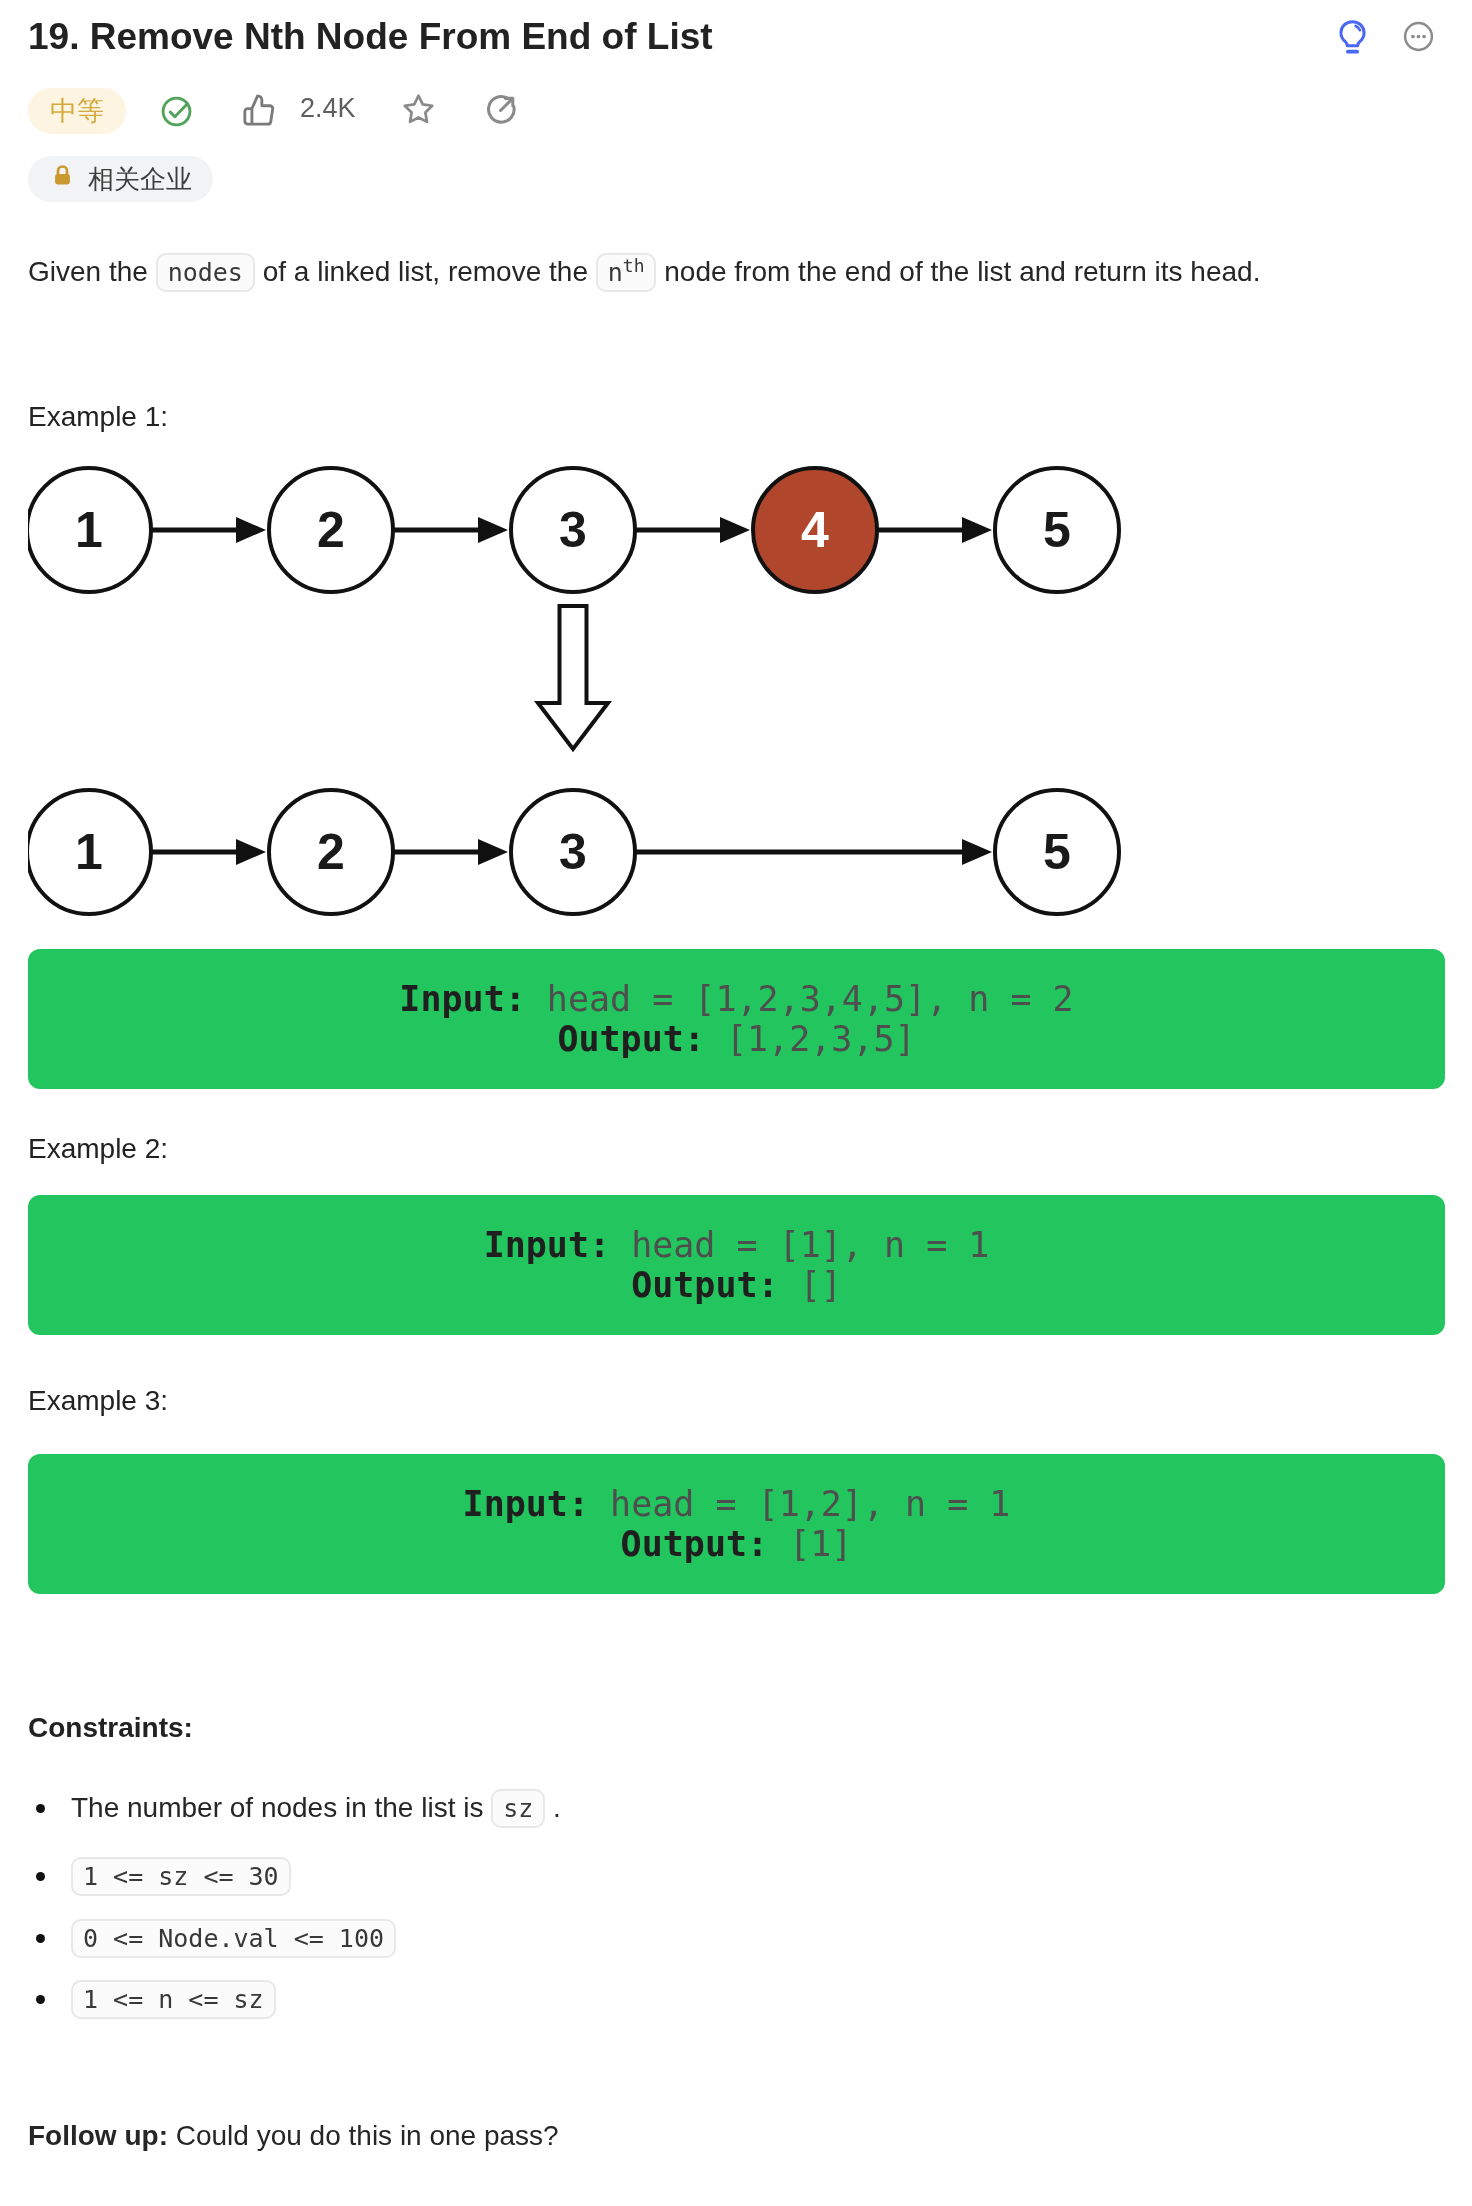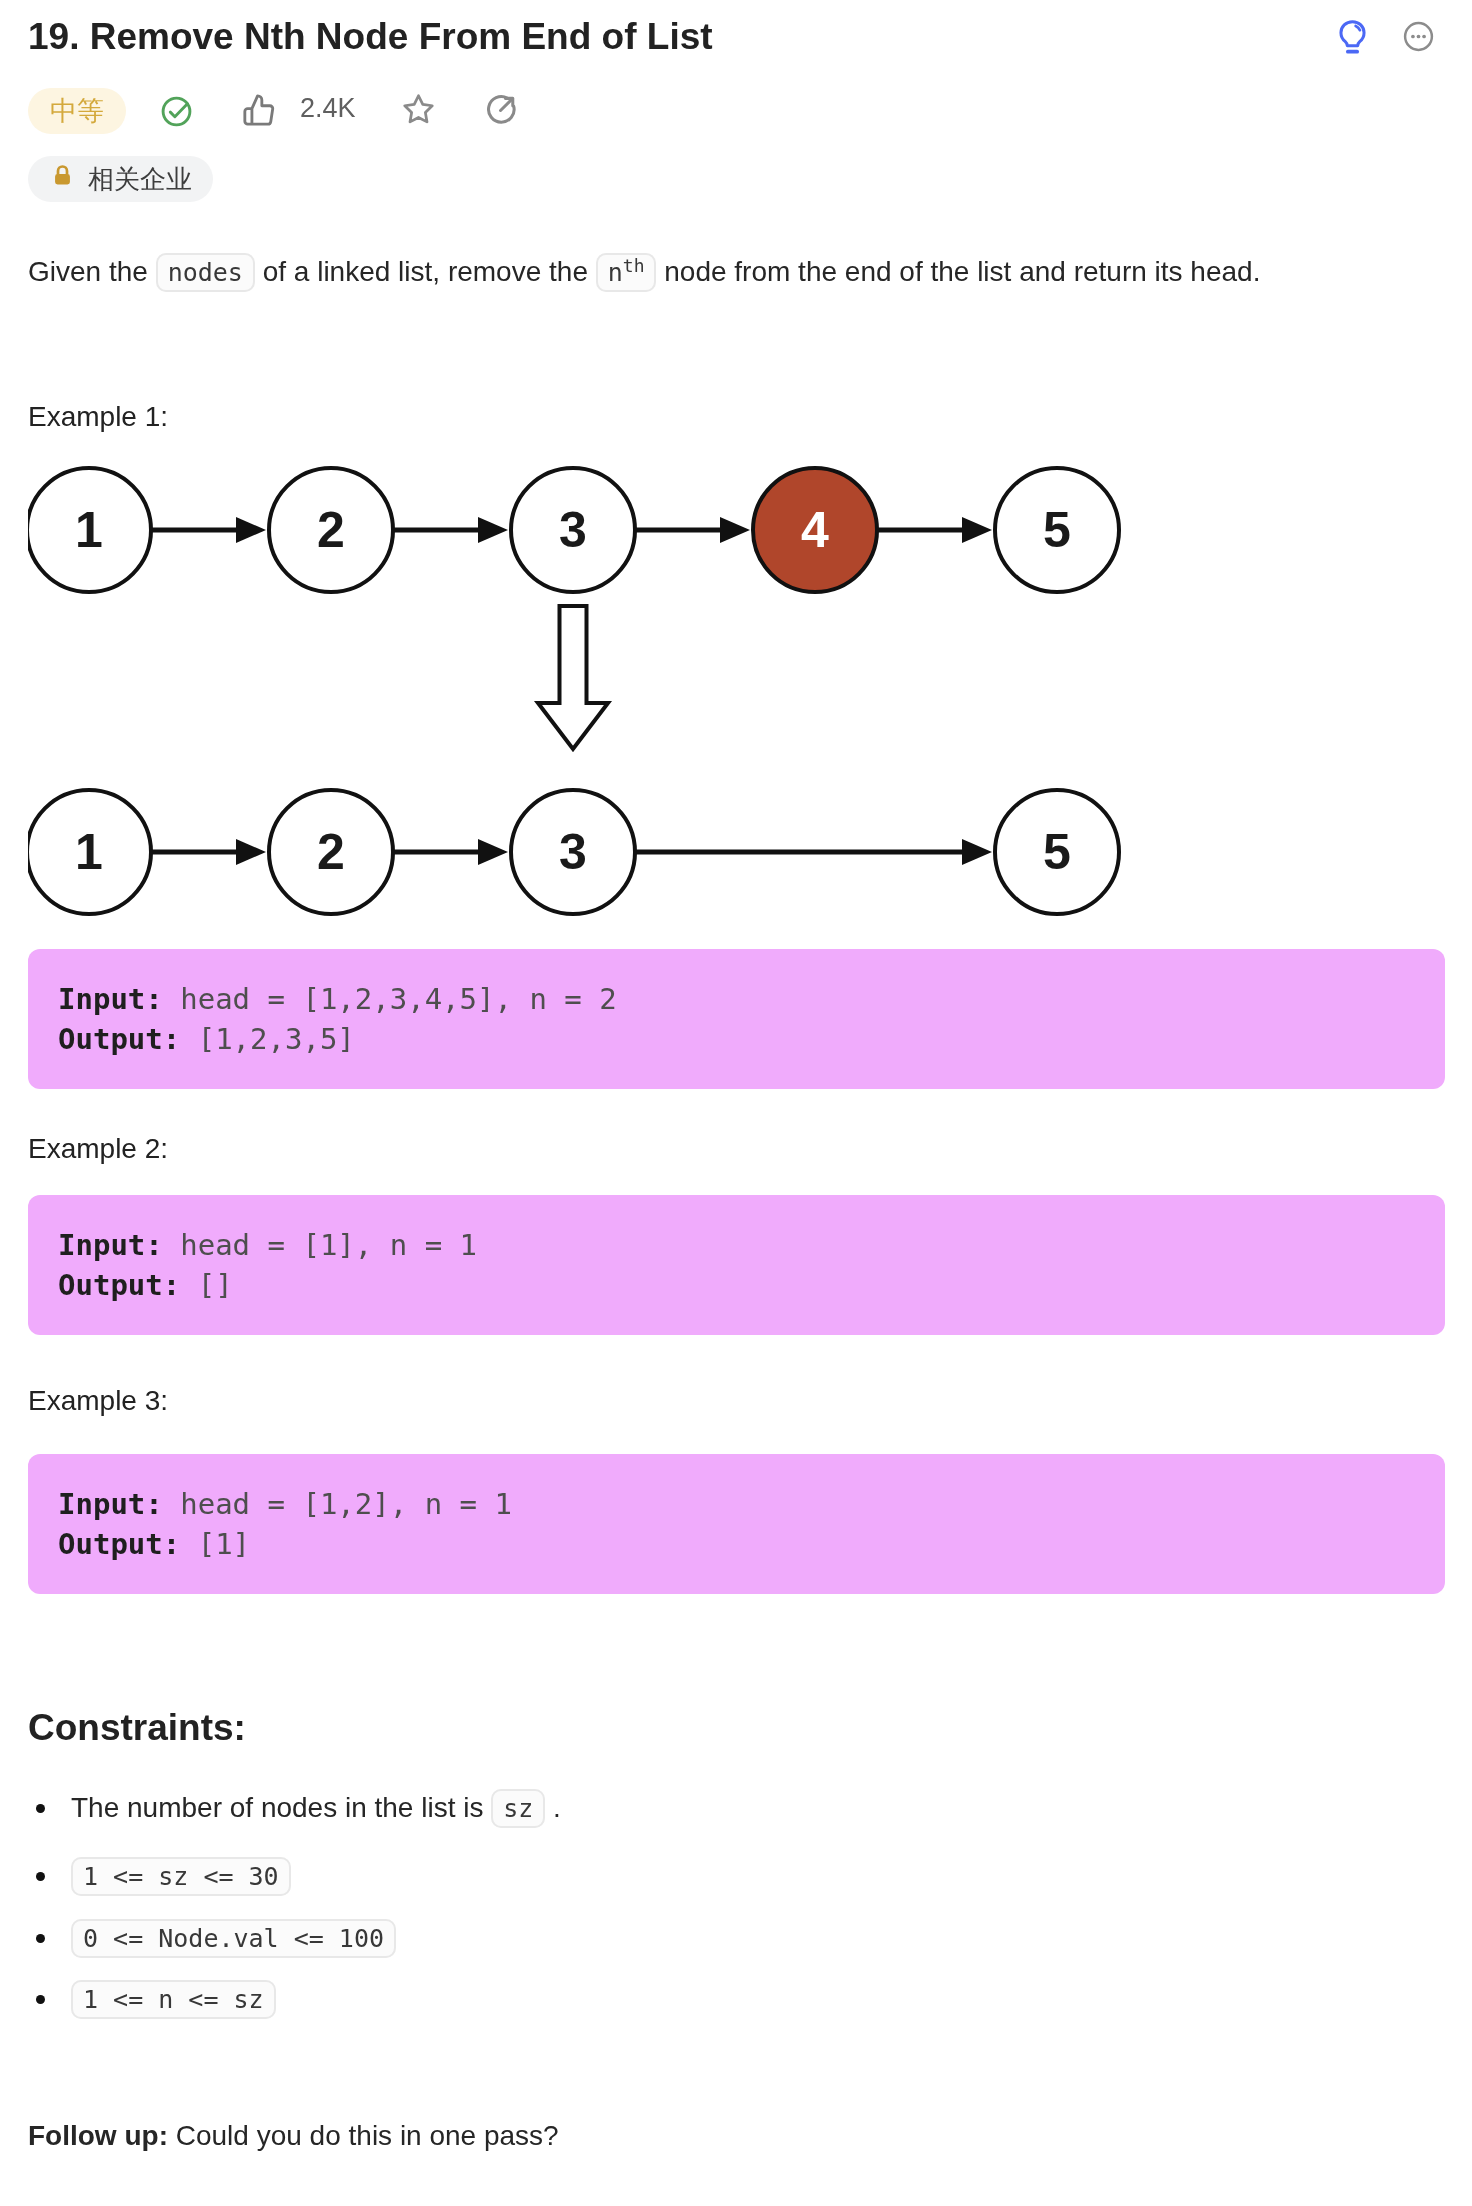--- a/index.html
+++ b/index.html
@@ -32,29 +32,29 @@
     background:#fbfbfb;border:2px solid #e8e8e8;border-radius:10px;padding:3px 10px;color:#383838;white-space:nowrap;}
   code.inline sup{font-size:18px;}
   
   .ex-h{font-size:28px;font-weight:400;line-height:36px;margin:0;color:#222;}
   .mt-ex1{margin-top:106px;}
   .mt-ex2{margin-top:42px;}
   .mt-ex3{margin-top:48px;}
   
   #diagram{margin-top:26px;}
   
-  .codeblock{background:#f0abfc;border-radius:12px;padding:30px 30px;
-    font-family:"DejaVu Sans Mono","Liberation Mono",monospace;font-size:29px;line-height:40px;}
+  .codeblock{background:#22c55e;border-radius:12px;padding:30px 30px;
+    font-family:"DejaVu Sans Mono","Liberation Mono",monospace;font-size:35px;line-height:40px;text-align:center;}
   .codeblock .label{font-weight:700;color:#1f1f1f;}
   .codeblock .value{color:#4e4e4e;}
   .mt-b1{margin-top:29px;}
   .mt-b2{margin-top:28px;}
   .mt-b3{margin-top:35px;}
   
-  .constraints-h{font-size:37px;font-weight:700;line-height:36px;margin:116px 0 0 0;color:#222;}
+  .constraints-h{font-size:28px;font-weight:700;line-height:36px;margin:116px 0 0 0;color:#222;}
   .bullet{display:flex;align-items:center;}
   .bullet .dot{width:9px;height:9px;border-radius:50%;background:#111;margin:0 26px 0 8px;flex:0 0 auto;}
   .bullet .btext{font-size:28px;line-height:40px;color:#262626;}
   .mt-c1{margin-top:42px;}
   .mt-c2{margin-top:27px;}
   .mt-c3{margin-top:21px;}
   .mt-c4{margin-top:20px;}
   
   .follow{margin-top:96px;font-size:28px;line-height:40px;}
   .follow b{font-weight:700;}

